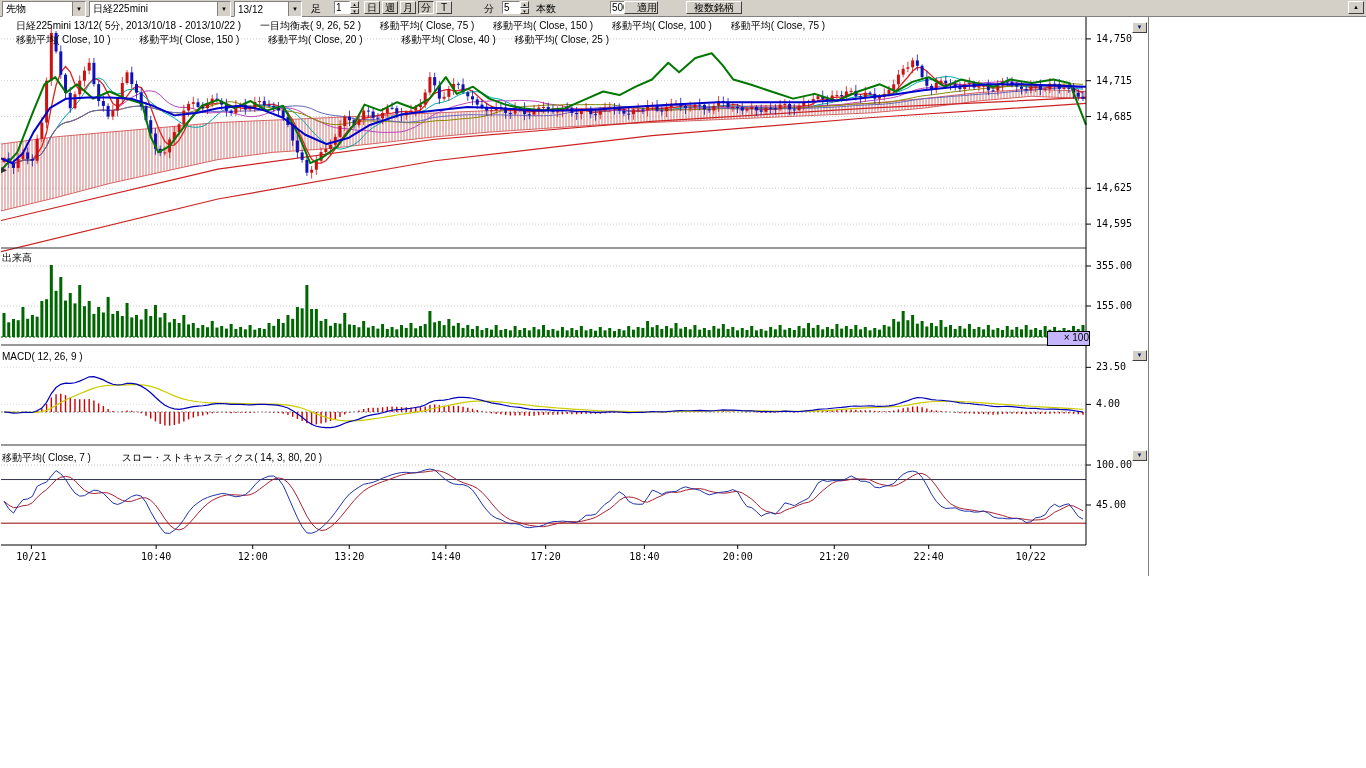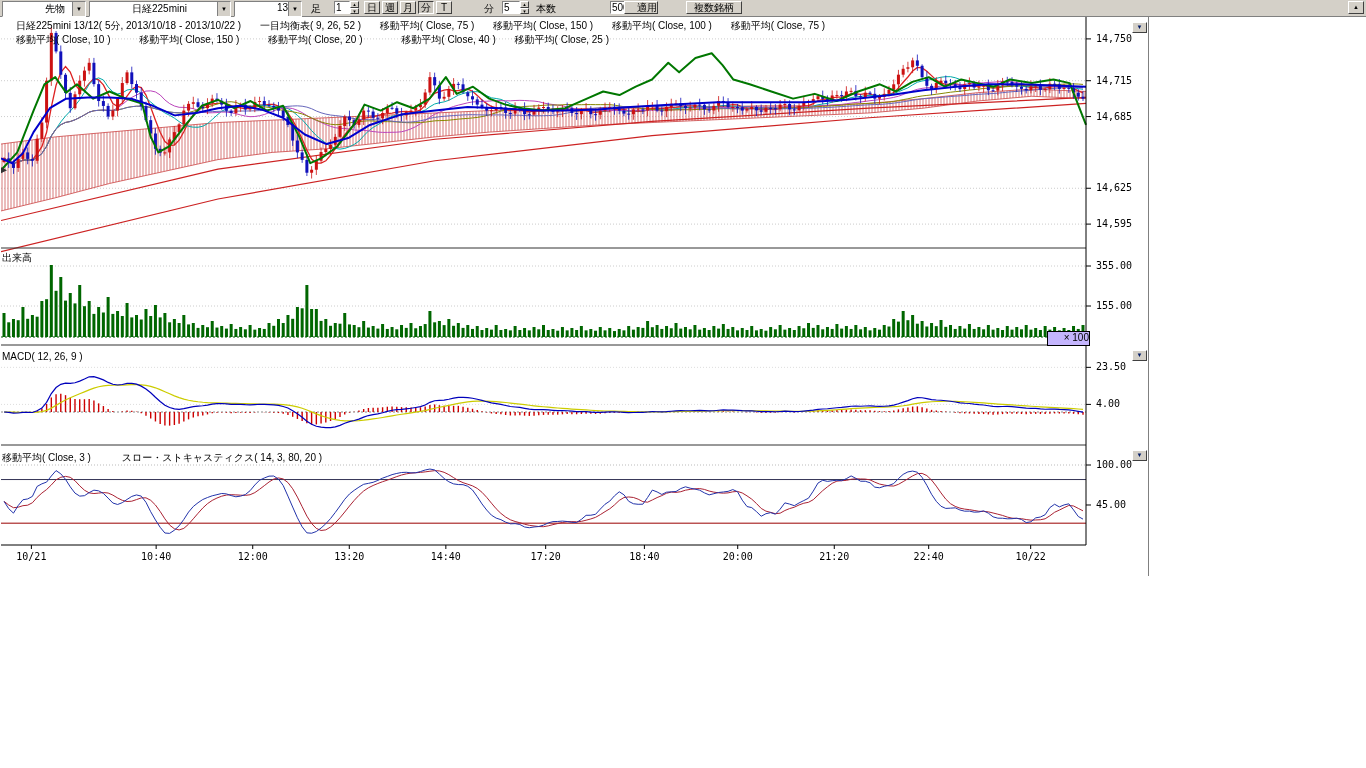--- a/index.html
+++ b/index.html
@@ -2,21 +2,21 @@
 <html><head>
 <meta charset="utf-8">
 <style>
   html,body{margin:0;padding:0;}
   body{width:1366px;height:768px;background:#ffffff;position:relative;overflow:hidden;
        font-family:"Liberation Sans",sans-serif;-webkit-font-smoothing:none;}
   
   .toolbar{position:absolute;left:0;top:0;width:1366px;height:16px;background:#d4d0c8;
            border-bottom:1px solid #808080;z-index:10;}
   .combo{position:absolute;top:1px;height:16px;background:#fff;border:1px solid;
-         border-color:#808080 #fff #fff #808080;font-size:10px;display:flex;align-items:flex-start;box-sizing:border-box;padding-left:39px;}
+         border-color:#808080 #fff #fff #808080;font-size:10px;display:flex;align-items:center;box-sizing:border-box;}
   .combo .txt{flex:1;padding-left:3px;white-space:nowrap;overflow:hidden;}
   .combo .arrowbox{width:12px;height:100%;background:#d4d0c8;border-left:1px solid #808080;
          display:flex;align-items:center;justify-content:center;font-size:6px;color:#000;}
   .tlabel{position:absolute;top:2px;font-size:10px;color:#000;white-space:nowrap;}
   .tbtn{position:absolute;top:1px;height:13px;background:#d4d0c8;border:1px solid;
         border-color:#fff #404040 #404040 #fff;font-size:10px;line-height:10px;text-align:center;
         padding:0;box-sizing:border-box;font-family:inherit;cursor:default;}
   .tbtn.pressed{border-color:#404040 #fff #fff #404040;background:#cbc7bf;}
   .tinput{position:absolute;top:1px;height:13px;display:flex;box-sizing:border-box;}
   .tinput input{height:13px;border:1px solid;border-color:#808080 #fff #fff #808080;
@@ -102,21 +102,21 @@
 <div class="legend" style="top:33px;">
   <span style="margin-right:26px;">移動平均( Close, 10 )</span>
   <span style="margin-right:26px;">移動平均( Close, 150 )</span>
   <span style="margin-right:36px;">移動平均( Close, 20 )</span>
   <span style="">移動平均( Close, 40 )</span>
   <span>移動平均( Close, 25 )</span>
 </div>
 <div class="plabel" style="top:251px;">出来高</div>
 <div class="plabel" style="top:351px;">MACD( 12, 26, 9 )</div>
 <div class="plabel" style="top:451px;">
-  <span>移動平均( Close, 3 )</span>
+  <span>移動平均( Close, 7 )</span>
   <span>スロー・ストキャスティクス( 14, 3, 80, 20 )</span>
 </div>
 <div class="badge">× 100</div>
 
 <button class="paneldrop" style="top:22px;">▼</button>
 <button class="paneldrop" style="top:350px;">▼</button>
 <button class="paneldrop" style="top:450px;">▼</button>
 <div class="rightframe"></div>
 
 <div id="chart-wrap">

